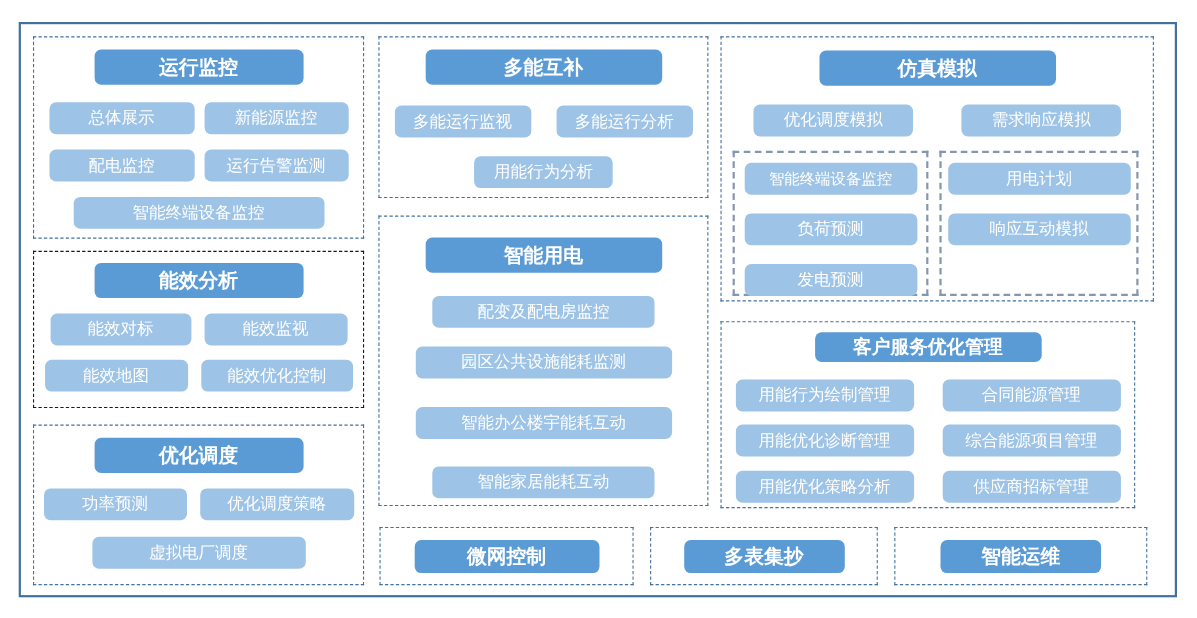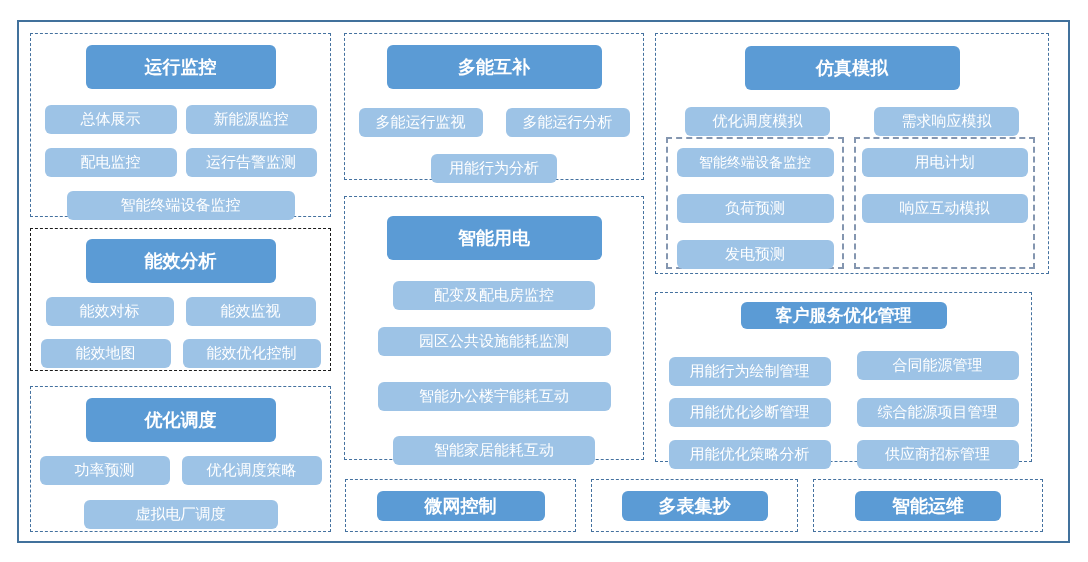--- a/index.html
+++ b/index.html
@@ -7,21 +7,21 @@
   .page{position:relative;width:1088px;height:562px;background:#ffffff;overflow:hidden;}
   .frame{position:absolute;left:17px;top:20px;width:1053px;height:523px;
          border:2px solid #41719C;box-sizing:border-box;}
   .gbox{position:absolute;border:1px dashed #44719F;box-sizing:border-box;
         display:flex;flex-direction:column;align-items:center;background:transparent;}
   .gbox.dark{border-color:#1a1a1a;}
   .inbox{position:absolute;border:2px dashed #8496B0;box-sizing:border-box;
          display:flex;flex-direction:column;align-items:center;}
   .tile{display:flex;align-items:center;justify-content:center;color:#ffffff;
         border-radius:6px;box-sizing:border-box;white-space:nowrap;flex:0 0 auto;}
-  .hdr{background:#5B9BD5;font-weight:bold;font-size:18px;height:44px;}
+  .hdr{background:#5B9BD5;font-weight:bold;font-size:18px;height:32px;}
   .hdr.sm{height:27px;font-size:17px;}
   .itm{background:#9DC3E6;font-size:15px;height:29px;}
   .row{display:flex;justify-content:center;align-items:center;}
   .center-fill{flex:1;display:flex;align-items:center;justify-content:center;width:100%;}
 </style>
 </head>
 <body>
 
 <div class="page">
   <div class="frame"></div>
@@ -96,21 +96,21 @@
     </div>
     <div class="inbox" style="left:198px;top:103px;width:181px;height:132px;padding-top:9px;gap:17px;">
       <div class="tile itm" style="width:166px;">用电计划</div>
       <div class="tile itm" style="width:166px;">响应互动模拟</div>
     </div>
   </div>
 
   <div class="gbox" style="left:655px;top:292px;width:377px;height:170px;padding-top:9px;">
     <div class="tile hdr sm" style="width:206px;">客户服务优化管理</div>
     <div class="row" style="gap:26px;margin-top:16px;">
-      <div class="tile itm" style="width:162px;margin-top:12px;">用能行为绘制管理</div>
+      <div class="tile itm" style="width:162px;">用能行为绘制管理</div>
       <div class="tile itm" style="width:162px;">合同能源管理</div>
     </div>
     <div class="row" style="gap:26px;margin-top:12px;">
       <div class="tile itm" style="width:162px;">用能优化诊断管理</div>
       <div class="tile itm" style="width:162px;">综合能源项目管理</div>
     </div>
     <div class="row" style="gap:26px;margin-top:13px;">
       <div class="tile itm" style="width:162px;">用能优化策略分析</div>
       <div class="tile itm" style="width:162px;">供应商招标管理</div>
     </div>

